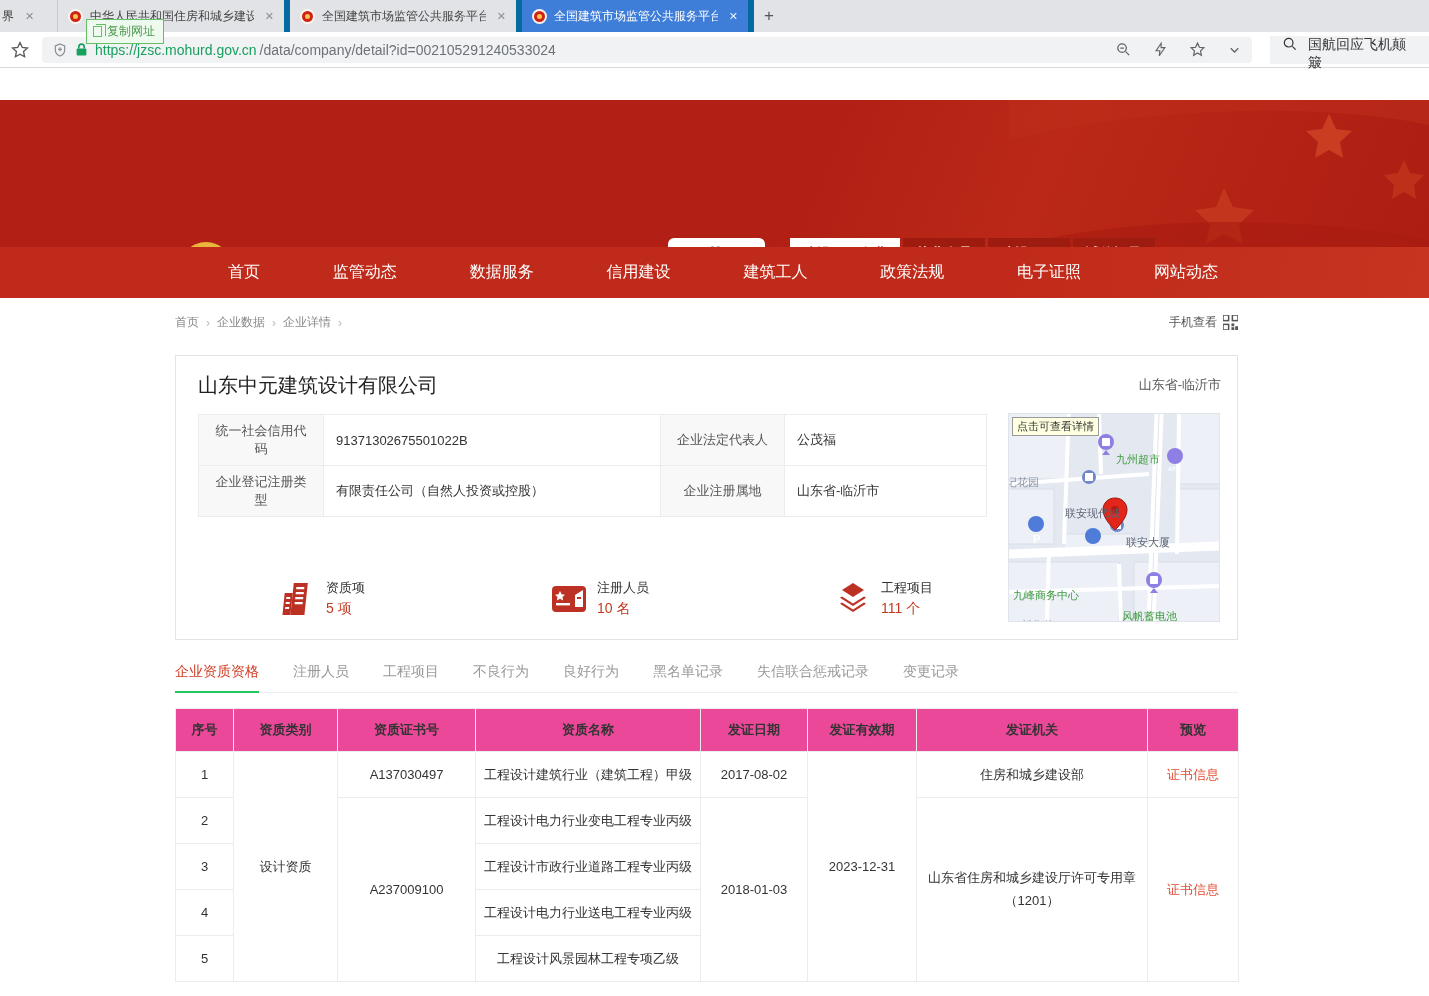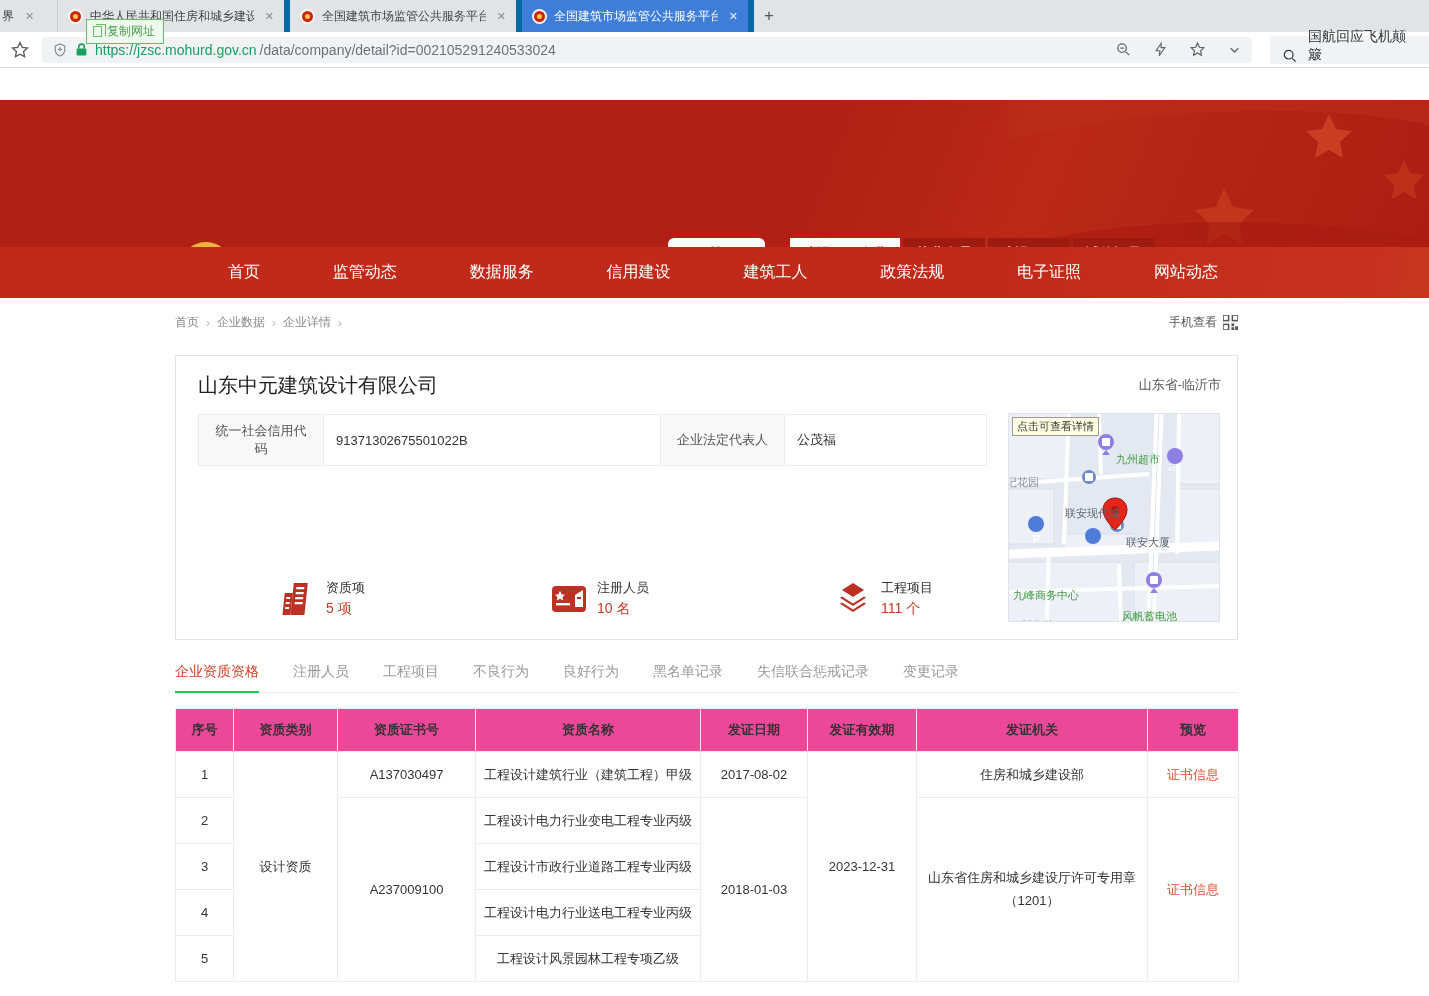--- a/index.html
+++ b/index.html
@@ -19,21 +19,21 @@
   .favicon i::after { content:""; position:absolute; left:3px; top:3px; width:5px; height:5px; border-radius:50%; background:#f4c84a; }
   .newtab { width:30px; display:flex; align-items:center; justify-content:center; font-size:17px; color:#555; }
 
   .toolbar { position:absolute; top:32px; left:0; width:1429px; height:36px; background:#fff; border-bottom:1px solid #d9d9d9; display:flex; align-items:center; }
   .fav-star { margin:0 12px 0 10px; color:#5a5a5a; }
   .urlbar { height:26px; flex:0 0 1210px; background:#f1f2f4; border-radius:4px; display:flex; align-items:center; padding:0 10px; gap:7px; font-size:14px; }
   .url-host { color:#18a05f; }
   .url-path { color:#6d7278; }
   .urlbar .spacer { flex:1; }
   .tool-ic { color:#5f6368; display:inline-flex; }
-  .sidesearch { margin-left:18px; height:28px; flex:1; background:#f1f2f4; display:flex; align-items:flex-end; gap:10px; padding:0 12px; font-size:14px; color:#333; }
+  .sidesearch { margin-left:18px; height:28px; flex:1; background:#f1f2f4; display:flex; align-items:flex-start; gap:10px; padding:0 12px; font-size:14px; color:#333; }
 
   .copy-tooltip { position:absolute; top:19px; left:86px; z-index:40; background:#effaef; border:1px solid #67bd6a; color:#4d9a50; font-size:12px; padding:3px 8px 3px 6px; display:flex; align-items:center; gap:5px; }
   .copy-ic { width:9px; height:11px; border:1px solid #67bd6a; position:relative; background:#effaef; }
   .copy-ic::after { content:""; position:absolute; left:2px; top:-3px; width:9px; height:11px; border:1px solid #67bd6a; border-bottom:none; border-left:none; }
 
   
   .site-header { position:absolute; top:100px; left:0; width:1429px; height:147px;
     background:linear-gradient(112deg,#b11f15 55%, #bb2817 72%, #ad1d12 100%); overflow:hidden; }
   .hdr-stars { position:absolute; right:0; top:0; }
   .site-nav { position:absolute; top:247px; left:0; width:1429px; height:51px;
@@ -284,20 +284,26 @@
     <div class="c-name">山东中元建筑设计有限公司</div>
     <div class="c-region">山东省-临沂市</div>
 
     <table class="info-tbl">
       <tbody>
           <tr>
         <td class="lb">统一社会信用代码</td>
         <td class="v1">91371302675501022B</td>
         <td class="lb lb2">企业法定代表人</td>
         <td class="v2">公茂福</td>
+      </tr>
+      <tr>
+        <td class="lb">企业登记注册类型</td>
+        <td class="v1">有限责任公司（自然人投资或控股）</td>
+        <td class="lb lb2">企业注册属地</td>
+        <td class="v2">山东省-临沂市</td>
       </tr>
     </tbody>
       </table>
 
     <div class="stats">
       <div class="stat">
         <span class="icon-svg">
           <svg width="34" height="36" viewBox="0 0 34 36">
               <g transform="skewX(-6)" fill="#bd3124">
                 <rect x="12" y="2" width="14" height="32"></rect>

